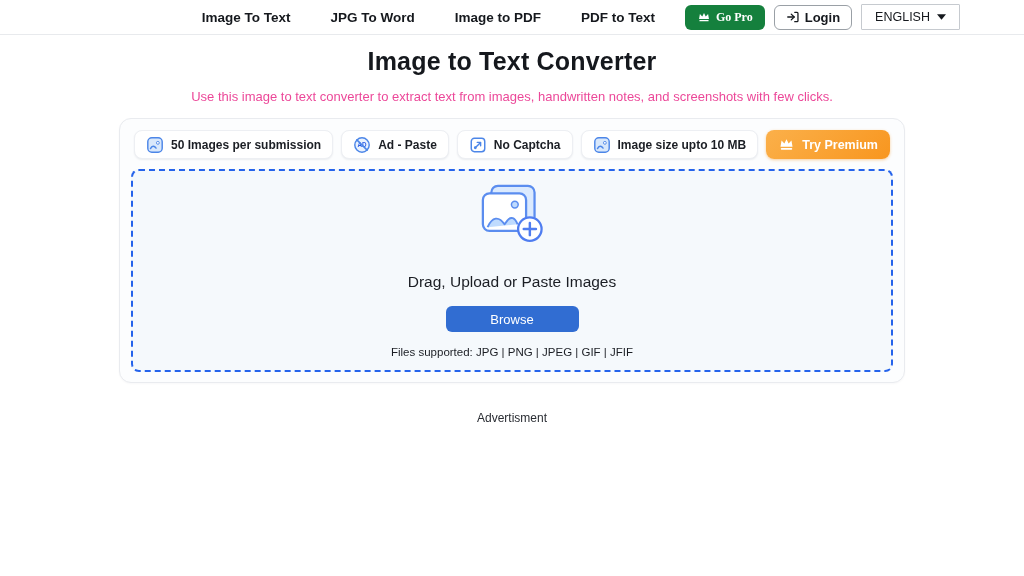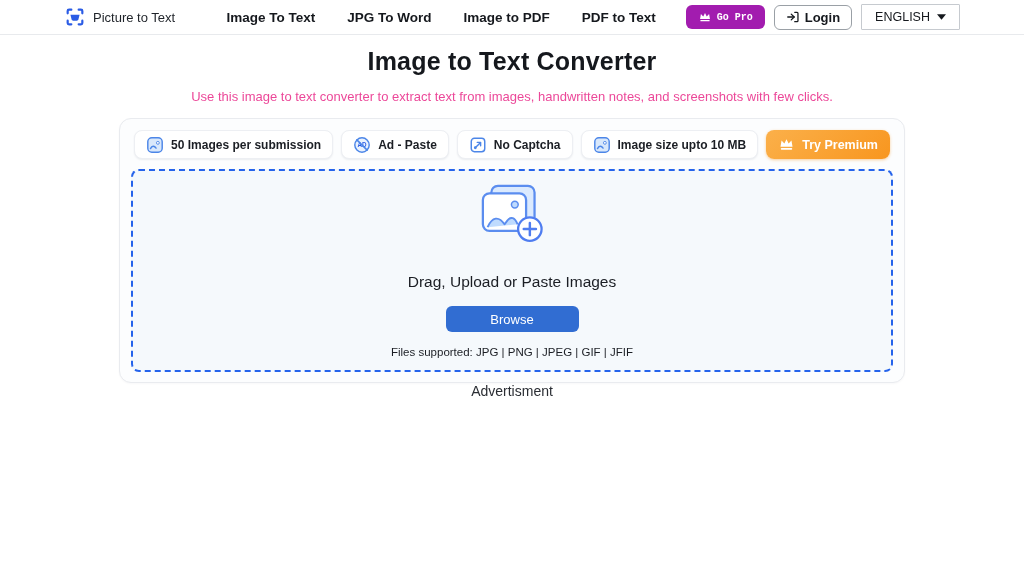--- a/index.html
+++ b/index.html
@@ -6,27 +6,27 @@
   * { margin:0; padding:0; box-sizing:border-box; }
   html,body { width:1024px; height:576px; background:#ffffff; font-family:"Liberation Sans", sans-serif; }
 
   
   .header {
     height:35px; background:#ffffff; border-bottom:1px solid #e8eaed;
     display:flex; align-items:center; padding:0 64px;
   }
   .brand { display:flex; align-items:center; gap:7px; cursor:pointer; }
   .brand-name { font-size:13px; color:#1f2329; }
-  .nav { display:flex; align-items:flex-end; gap:32px; margin-left:auto; }
+  .nav { display:flex; align-items:flex-end; gap:40px; margin-left:auto; }
   .nav a { font-size:13.5px; font-weight:600; color:#15181d; text-decoration:none; cursor:pointer; }
   .actions { display:flex; align-items:center; gap:9px; margin-left:30px; }
   .btn-gopro {
-    display:flex; align-items:center; gap:5px; background:#a21caf; color:#ffffff;
-    border:none; border-radius:6px; padding:5px 12px; font-size:10px; font-weight:600; cursor:pointer;
-    font-family:Liberation Mono, monospace;
+    display:flex; align-items:center; gap:5px; background:#15803d; color:#ffffff;
+    border:none; border-radius:6px; padding:5px 12px; font-size:12px; font-weight:600; cursor:pointer;
+    font-family:Liberation Serif, serif;
   }
   .btn-login {
     display:flex; align-items:center; gap:5px; background:#ffffff; color:#15181d;
     border:1px solid #9aa0a6; border-radius:6px; padding:4px 11px; font-size:13px; font-weight:600; cursor:pointer;
     font-family:"Liberation Sans", sans-serif;
   }
   .btn-lang {
     display:flex; align-items:center; gap:7px; background:#ffffff; color:#15181d;
     border:1px solid #c6cacf; border-radius:1px; padding:5px 13px; font-size:12.5px; font-weight:500; cursor:pointer;
     font-family:"Liberation Sans", sans-serif;
@@ -62,40 +62,28 @@
     background:#f5f9fc; display:flex; flex-direction:column; align-items:center; justify-content:center;
   }
   .drop-text { font-size:15.5px; color:#1b1e24; margin-top:28px; }
   .btn-browse {
     margin-top:15px; width:133px; height:26px; background:#316dd2; color:#ffffff;
     border:none; border-radius:6px; font-size:13px; cursor:pointer;
     font-family:"Liberation Sans", sans-serif;
   }
   .files-supported { margin-top:14px; font-size:11.5px; color:#1b1e24; }
 
-  .ad-label { text-align:center; margin-top:0; font-size:14px; color:#2a2d33; }
+  .ad-label { text-align:center; margin-top:28px; font-size:12px; color:#2a2d33; }
 
   .icon { display:inline-flex; flex:none; }
 </style>
 </head>
 <body>
 
 <div class="header">
-  <div class="brand">
-    <span class="icon">
-      <svg width="22" height="22" viewBox="0 0 24 24" fill="none">
-        <path d="M4 8V5.5C4 4.7 4.7 4 5.5 4H8" stroke="#2b5ce5" stroke-width="2.4" stroke-linecap="round"></path>
-        <path d="M16 4h2.5C19.3 4 20 4.7 20 5.5V8" stroke="#2b5ce5" stroke-width="2.4" stroke-linecap="round"></path>
-        <path d="M20 16v2.5c0 .8-.7 1.5-1.5 1.5H16" stroke="#2b5ce5" stroke-width="2.4" stroke-linecap="round"></path>
-        <path d="M8 20H5.5C4.7 20 4 19.3 4 18.5V16" stroke="#2b5ce5" stroke-width="2.4" stroke-linecap="round"></path>
-        <path d="M7 9.5h10l-1.3 5.2c-.2.8-.9 1.3-1.7 1.3H10c-.8 0-1.5-.5-1.7-1.3L7 9.5z" fill="#2b5ce5"></path>
-      </svg>
-    </span>
-    <span class="brand-name">Picture to Text</span>
-  </div>
 
   <nav class="nav">
     <a>Image To Text</a>
     <a>JPG To Word</a>
     <a>Image to PDF</a>
     <a>PDF to Text</a>
   </nav>
 
   <div class="actions">
     <button class="btn-gopro">

